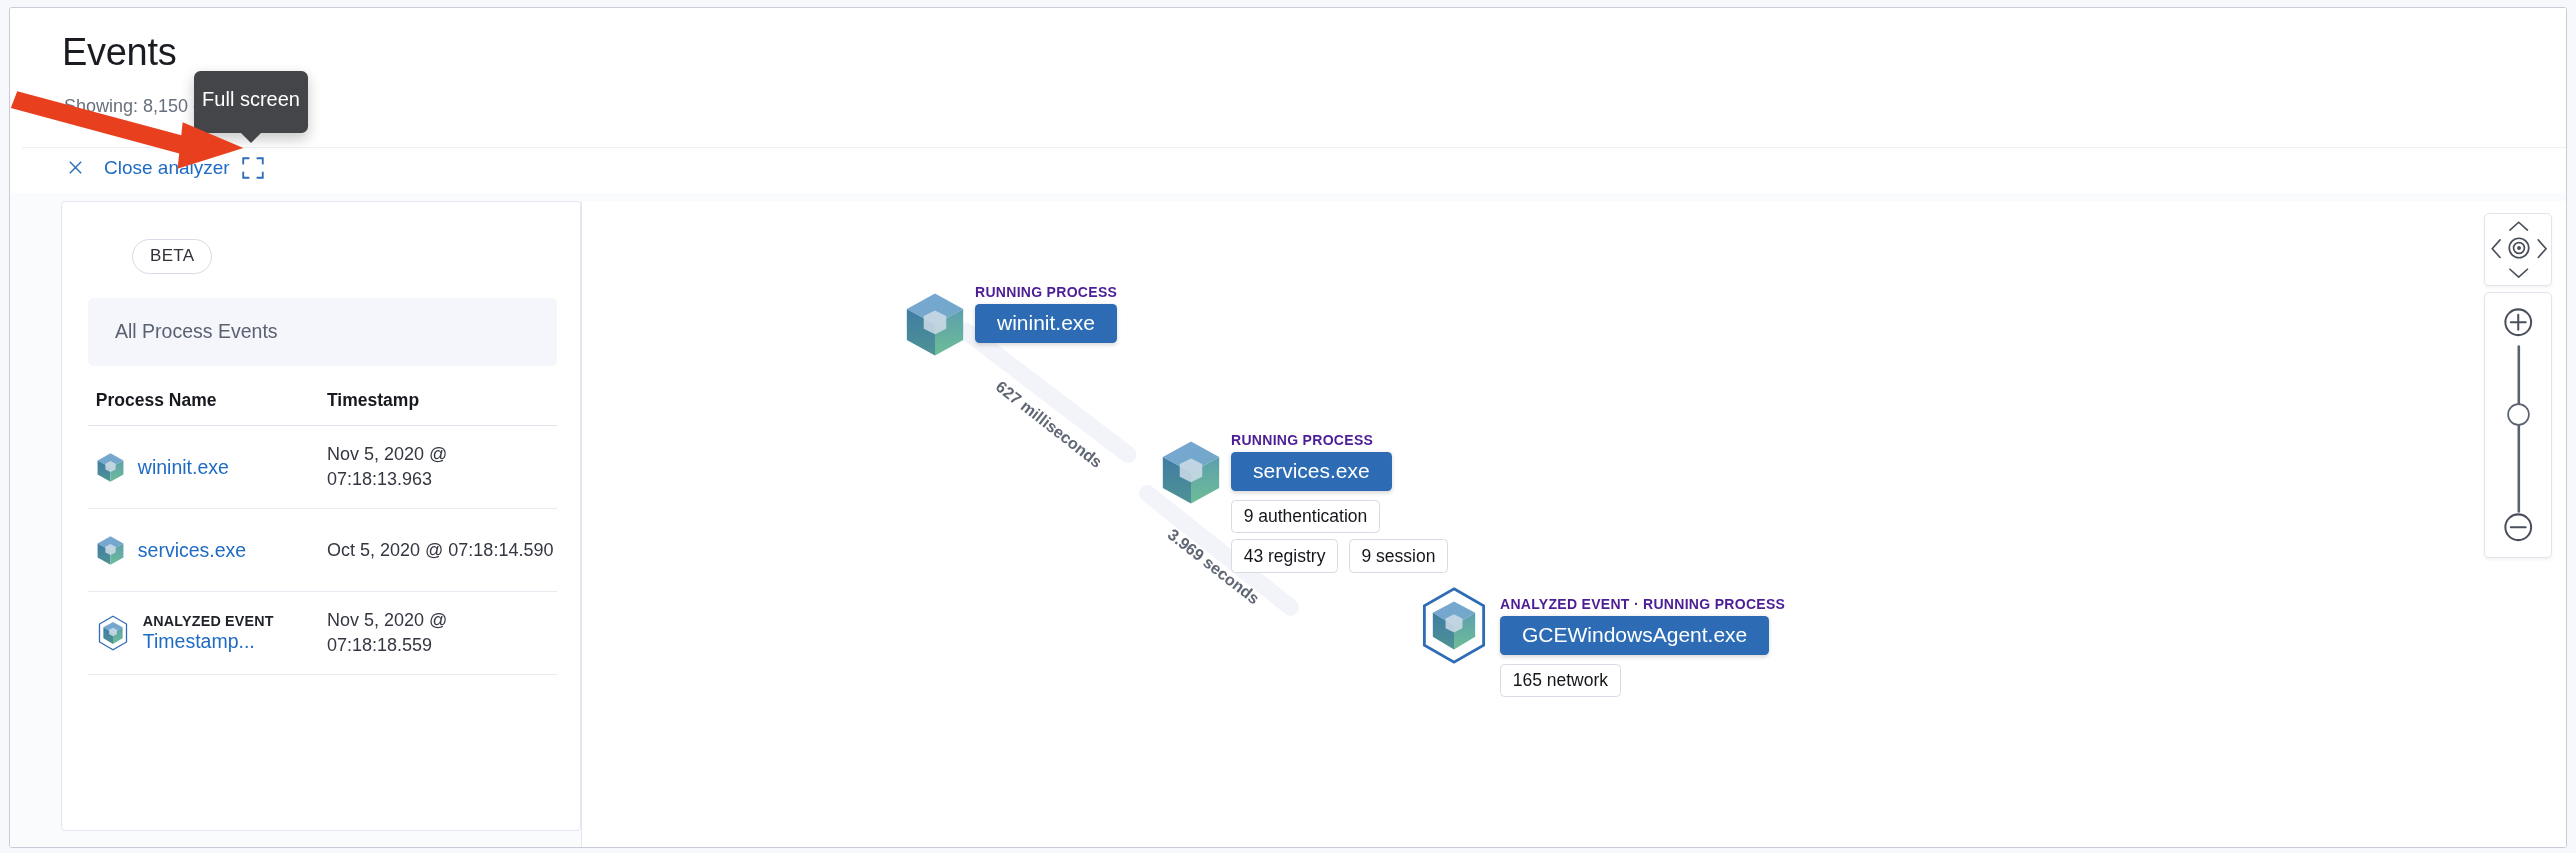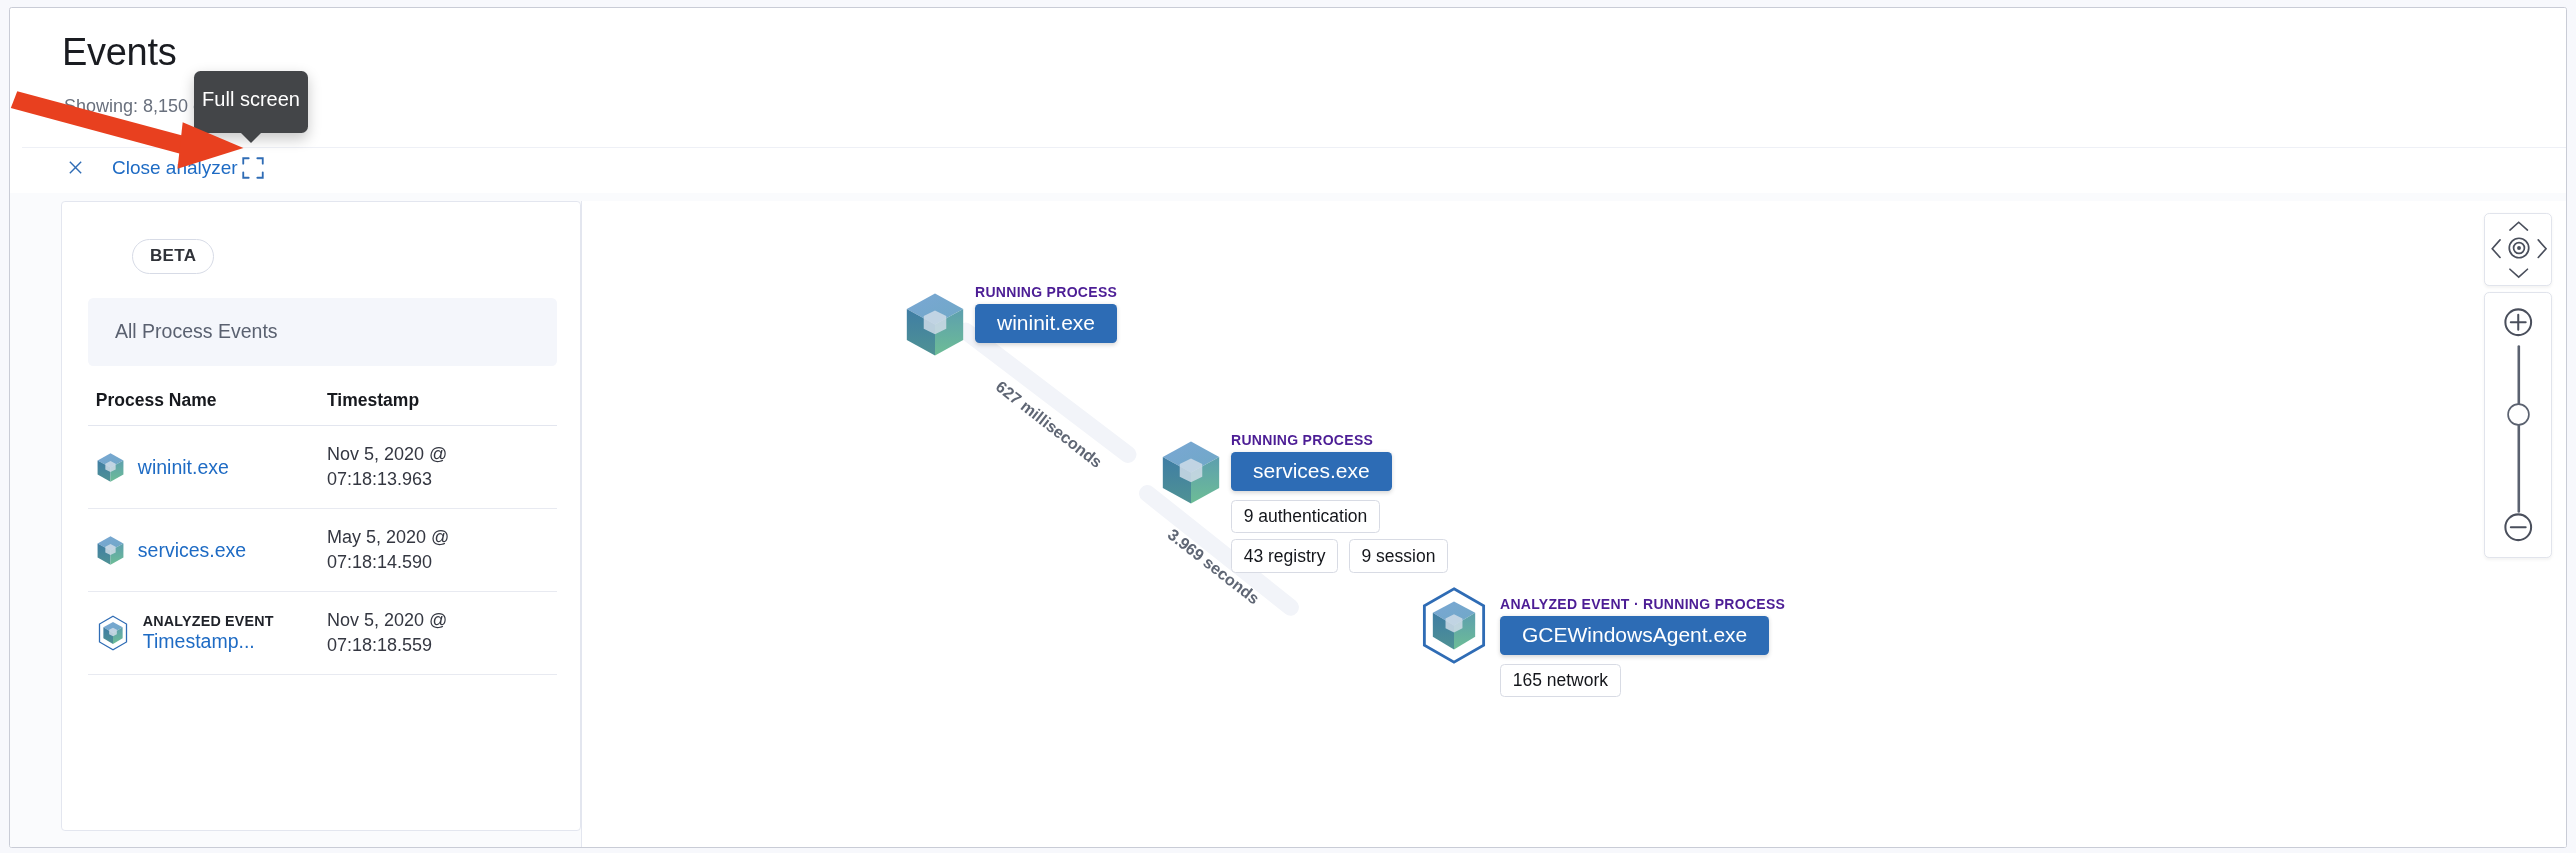--- a/index.html
+++ b/index.html
@@ -82,21 +82,21 @@
   
   .analyzer-bar {
     position: absolute;
     left: 0; top: 140px; right: 0;
     height: 45px;
     background: #ffffff;
   }
   .close-analyzer {
     position: absolute;
     left: 57px; top: 9px;
-    display: flex; align-items: center; gap: 28px;
+    display: flex; align-items: center; gap: 20px;
     cursor: pointer;
   }
   .x-icon { width: 17px; height: 17px; display:block; }
   .close-analyzer-label {
     font-size: 19px;
     color: #1e6bc4;
   }
   .fullscreen-btn {
     position: absolute;
     left: 230px; top: 7.8px;
@@ -120,21 +120,21 @@
     border: 1.3px solid #e3e6ef;
     border-radius: 3.9px;
   }
   .beta-badge {
     position: absolute;
     left: 70px; top: 37px;
     padding: 6.5px 17px;
     border: 1.3px solid #d7dbe6;
     border-radius: 19.5px;
     font-size: 17px;
-    font-weight: bold;
+    font-weight: normal;
     color: #2f3238;
     letter-spacing: 0.3px;
     text-align: center;
   }
   .events-select {
     position: absolute;
     left: 26px; top: 96px;
     width: 469px; height: 68px;
     background: #f4f6fb;
     border-radius: 5.2px;
@@ -349,21 +349,21 @@
           <div class="trow">
             <div class="cell-name">
               <svg width="29" height="31" viewBox="0 0 44 48">
                 <polygon points="22,2 42,13 22,24 2,13" fill="url(#cTop1)"></polygon>
                 <polygon points="2,13 22,24 22,46 2,35" fill="url(#cLeft1)"></polygon>
                 <polygon points="42,13 42,35 22,46 22,24" fill="url(#cRight1)"></polygon>
                 <polygon points="22,14 30,18 30,27 22,31 14,27 14,18" fill="#cfdce8" opacity="0.85"></polygon>
               </svg>
               <span class="proc-link">services.exe</span>
             </div>
-            <div class="cell-time">May 5, 2020 @ 07:18:14.590</div>
+            <div class="cell-time">Oct 5, 2020 @ 07:18:14.590</div>
           </div>
 
           <div class="trow">
             <div class="cell-name">
               <svg width="34" height="36" viewBox="0 0 52 56">
                 <polygon points="26,2 47,14 47,42 26,54 5,42 5,14" fill="none" stroke="#2f6cb5" stroke-width="2"></polygon>
                 <polygon points="26,11 41,19 26,28 11,19" fill="url(#cTop1)"></polygon>
                 <polygon points="11,19 26,28 26,45 11,36" fill="url(#cLeft1)"></polygon>
                 <polygon points="41,19 41,36 26,45 26,28" fill="url(#cRight1)"></polygon>
                 <polygon points="26,20 32,23 32,30 26,33 20,30 20,23" fill="#cfdce8" opacity="0.85"></polygon>

